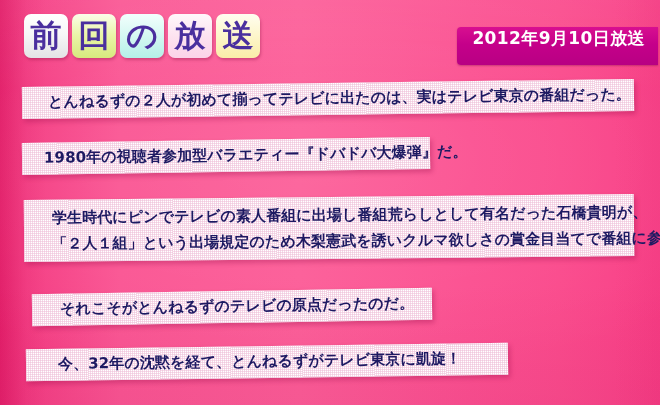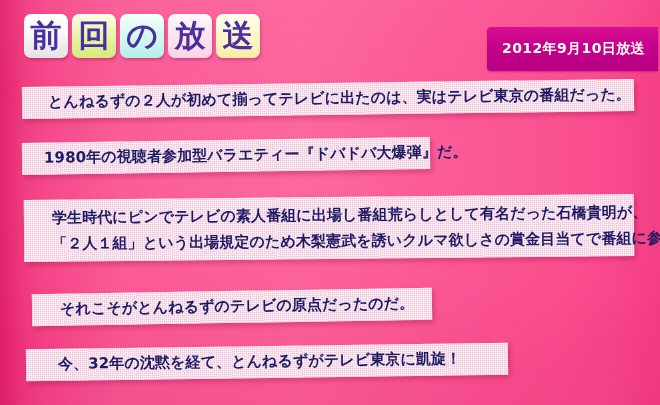--- a/index.html
+++ b/index.html
@@ -73,28 +73,27 @@
   .tile-1 { background: linear-gradient(to bottom, #fbfde9 0%, #eaf4a8 48%, #d7e97e 100%); }
   .tile-2 { background: linear-gradient(to bottom, #f2fffd 0%, #d6f8f2 48%, #b4f0e8 100%); }
   .tile-3 { background: linear-gradient(to bottom, #fff7fb 0%, #fde4f0 48%, #fbd3e8 100%); }
   .tile-4 { background: linear-gradient(to bottom, #fffdf0 0%, #fdf6cc 48%, #faeda8 100%); }
 
   
   #date-badge {
     position: absolute;
     right: 2px;
     top: 27px;
-    height: 44px;
+    height: 38px;
     padding: 0 13px 0 15px;
     background: linear-gradient(to bottom, #d80f90 0%, #c5008a 45%, #b80083 100%);
     border-radius: 4px 0 0 4px;
     display: flex;
-    align-items: center;
     color: #ffffff;
-    font-size: 14px;
+    font-size: 17px;
     font-weight: 700;
     letter-spacing: 0.4px;
     box-shadow: 0 1px 2px rgba(110,0,60,0.35);
     z-index: 5;
     white-space: nowrap;
   }
 
   
   .bar {
     position: absolute;

